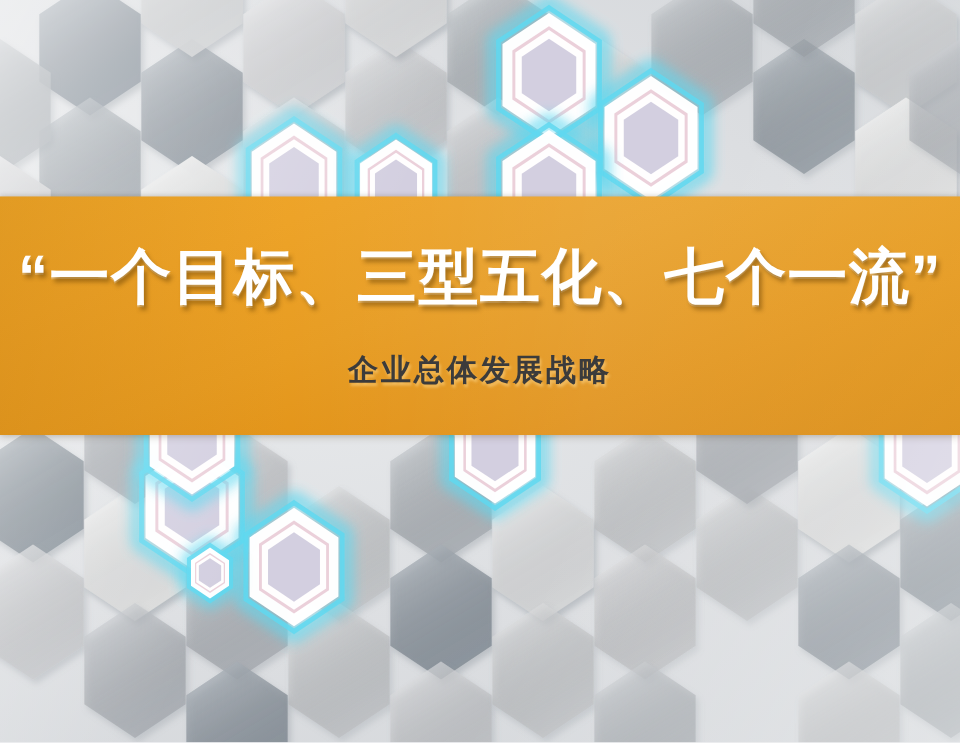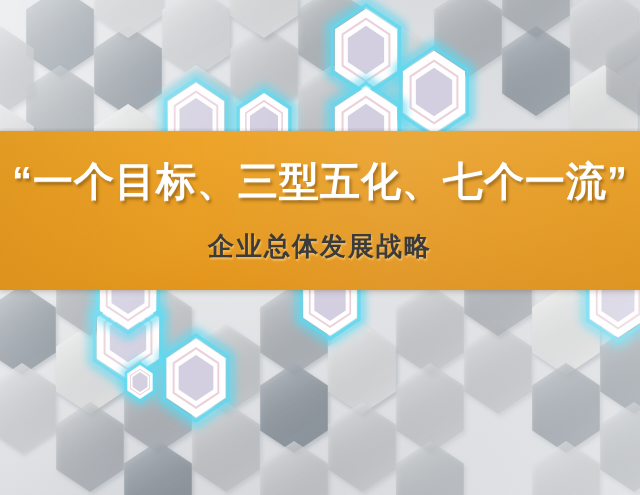--- a/index.html
+++ b/index.html
@@ -66,21 +66,21 @@
     font-weight: bold;
     color: #ffffff;
     letter-spacing: 1px;
     line-height: 1.1;
     white-space: nowrap;
     text-shadow: 2px 3px 3px rgba(90,55,0,0.45), 0 1px 0 rgba(255,255,255,0.3);
     margin: 0 0 4px 0;
     padding: 0;
   }
   .subtitle {
-    font-size: 26px;
+    font-size: 20px;
     font-weight: bold;
     color: #3b3b3b;
     letter-spacing: 2px;
     line-height: 1.2;
     white-space: nowrap;
     text-shadow: 1px 2px 2px rgba(255,220,150,0.55);
     margin: 24px 0 0 0;
     padding: 0;
   }
 </style>

